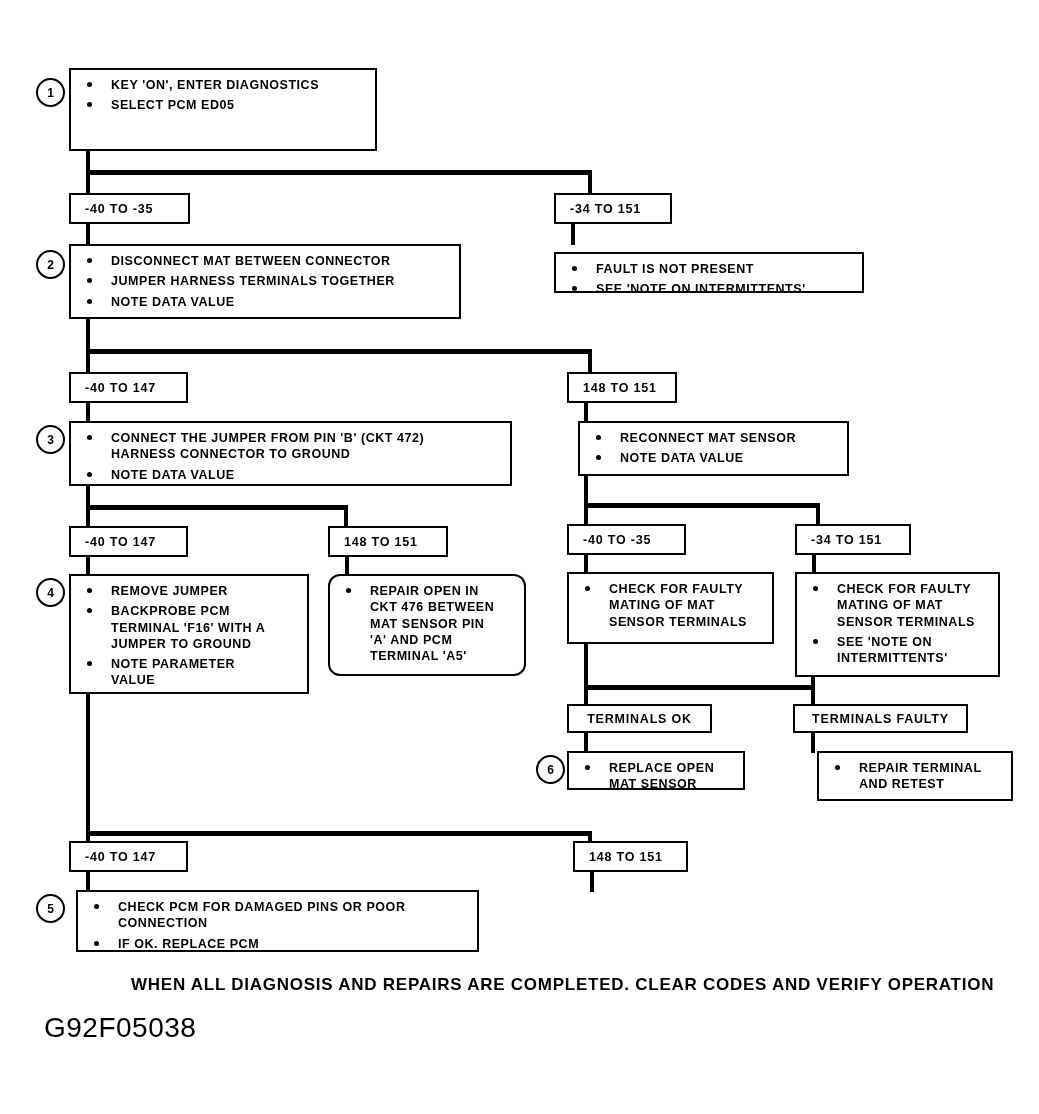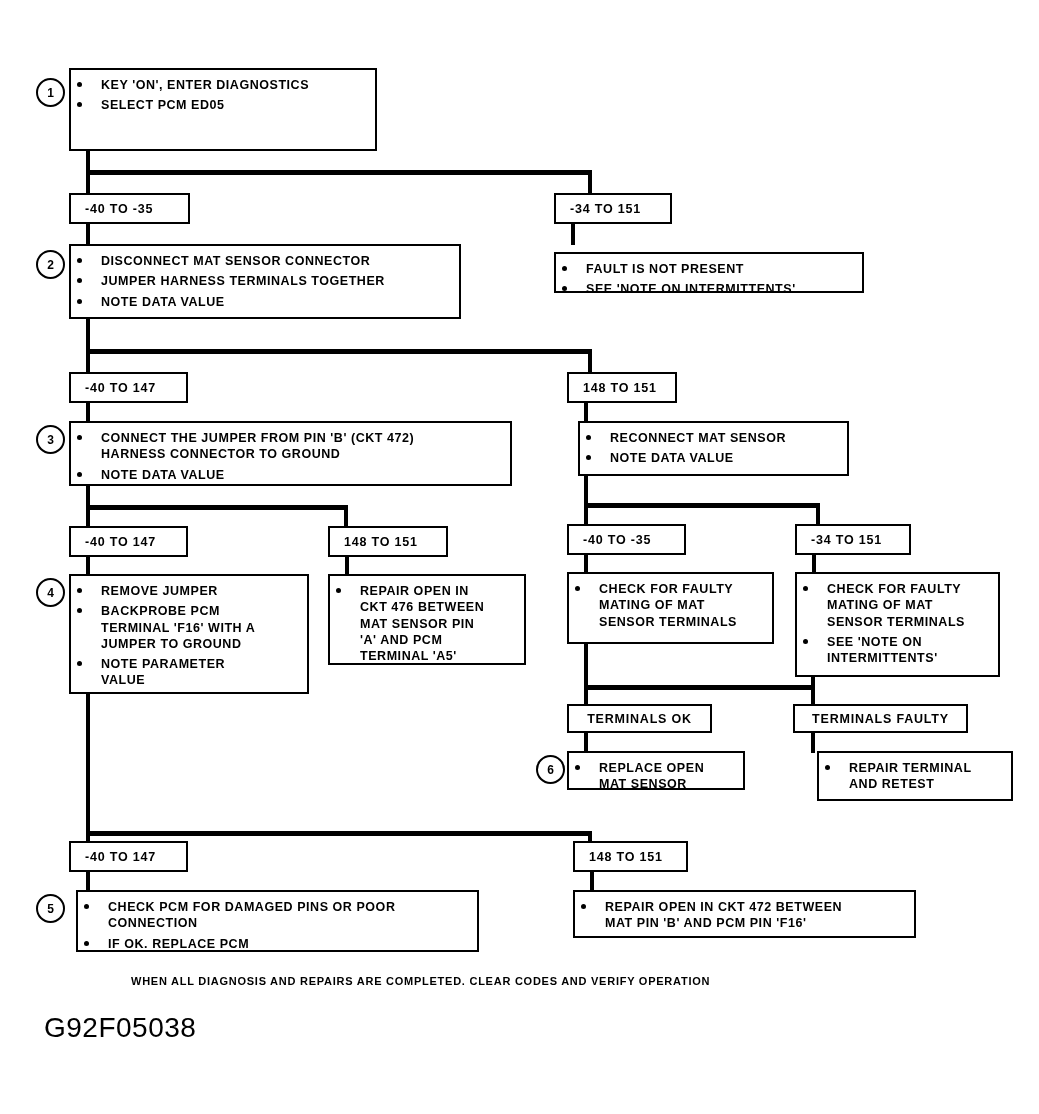--- a/index.html
+++ b/index.html
@@ -26,21 +26,21 @@
     box-sizing: border-box;
     border: 2.5px solid #000;
     background: #fff;
     z-index: 5;
   }
   .box.thin { border-width: 2px; }
 
   .bullets {
     list-style: none;
     margin: 0;
-    padding: 7px 6px 7px 0;
+    padding: 7px 6px 7px 10px;
   }
   .bullets li {
     position: relative;
     padding-left: 30px;
     margin: 0 0 4px 0;
     font-size: 12.5px;
     font-weight: bold;
     letter-spacing: 0.55px;
     line-height: 1.30;
     white-space: pre-line;
@@ -99,21 +99,21 @@
   
   .ln {
     position: absolute;
     background: #000;
     z-index: 2;
   }
 
   
   .footnote {
     position: absolute;
-    font-size: 11px;
+    font-size: 17px;
     font-weight: bold;
     letter-spacing: 0.75px;
     white-space: nowrap;
   }
   .sheetid {
     position: absolute;
     font-size: 28px;
     letter-spacing: 0.5px;
     font-weight: normal;
   }
@@ -142,21 +142,21 @@
   <div class="tag" style="left:554px; top:193px; width:118px; height:31px;">
     <span>-34 TO 151</span>
   </div>
 
   <div class="ln" style="left:86px; top:224px; width:4px; height:21px;"></div>
   <div class="ln" style="left:571px; top:224px; width:4px; height:21px;"></div>
 
   <div class="circle" style="left:36px; top:250px;">2</div>
   <div class="box" style="left:69px; top:244px; width:392px; height:75px;">
     <ul class="bullets">
-      <li>DISCONNECT MAT SENSOR CONNECTOR</li>
+      <li>DISCONNECT MAT BETWEEN CONNECTOR</li>
       <li>JUMPER HARNESS TERMINALS TOGETHER</li>
       <li>NOTE DATA VALUE</li>
     </ul>
   </div>
 
   <div class="box" style="left:554px; top:252px; width:310px; height:41px;">
     <ul class="bullets">
       <li>FAULT IS NOT PRESENT</li>
       <li>SEE 'NOTE ON INTERMITTENTS'</li>
     </ul>
@@ -226,21 +226,21 @@
     <ul class="bullets">
       <li>REMOVE JUMPER</li>
       <li>BACKPROBE PCM
 TERMINAL 'F16' WITH A
 JUMPER TO GROUND</li>
       <li>NOTE PARAMETER
 VALUE</li>
     </ul>
   </div>
 
-  <div class="box" style="left:328px; top:574px; width:198px; height:91px;">
+  <div class="box" style="left:328px; top:574px; width:198px; height:102px;border-radius:12px;">
     <ul class="bullets">
       <li>REPAIR OPEN IN
 CKT 476 BETWEEN
 MAT SENSOR PIN
 'A' AND PCM
 TERMINAL 'A5'</li>
     </ul>
   </div>
 
   <div class="box" style="left:567px; top:572px; width:207px; height:72px;">
@@ -308,23 +308,17 @@
 
   <div class="circle" style="left:36px; top:894px;">5</div>
   <div class="box" style="left:69px; top:890px; width:403px; height:62px;margin-left:7px;">
     <ul class="bullets">
       <li>CHECK PCM FOR DAMAGED PINS OR POOR
 CONNECTION</li>
       <li>IF OK.  REPLACE PCM</li>
     </ul>
   </div>
 
-  <div class="box thin" style="left:573px; top:890px; width:343px; height:48px;">
-    <ul class="bullets">
-      <li>REPAIR OPEN IN CKT 472 BETWEEN
-MAT PIN 'B' AND PCM PIN 'F16'</li>
-    </ul>
-  </div>
 
   <div class="footnote" style="left:131px; top:975px;">WHEN ALL DIAGNOSIS AND REPAIRS ARE COMPLETED. CLEAR CODES AND VERIFY OPERATION</div>
   <div class="sheetid" style="left:44px; top:1012px;">G92F05038</div>
 
 </div>
 
 </body></html>

